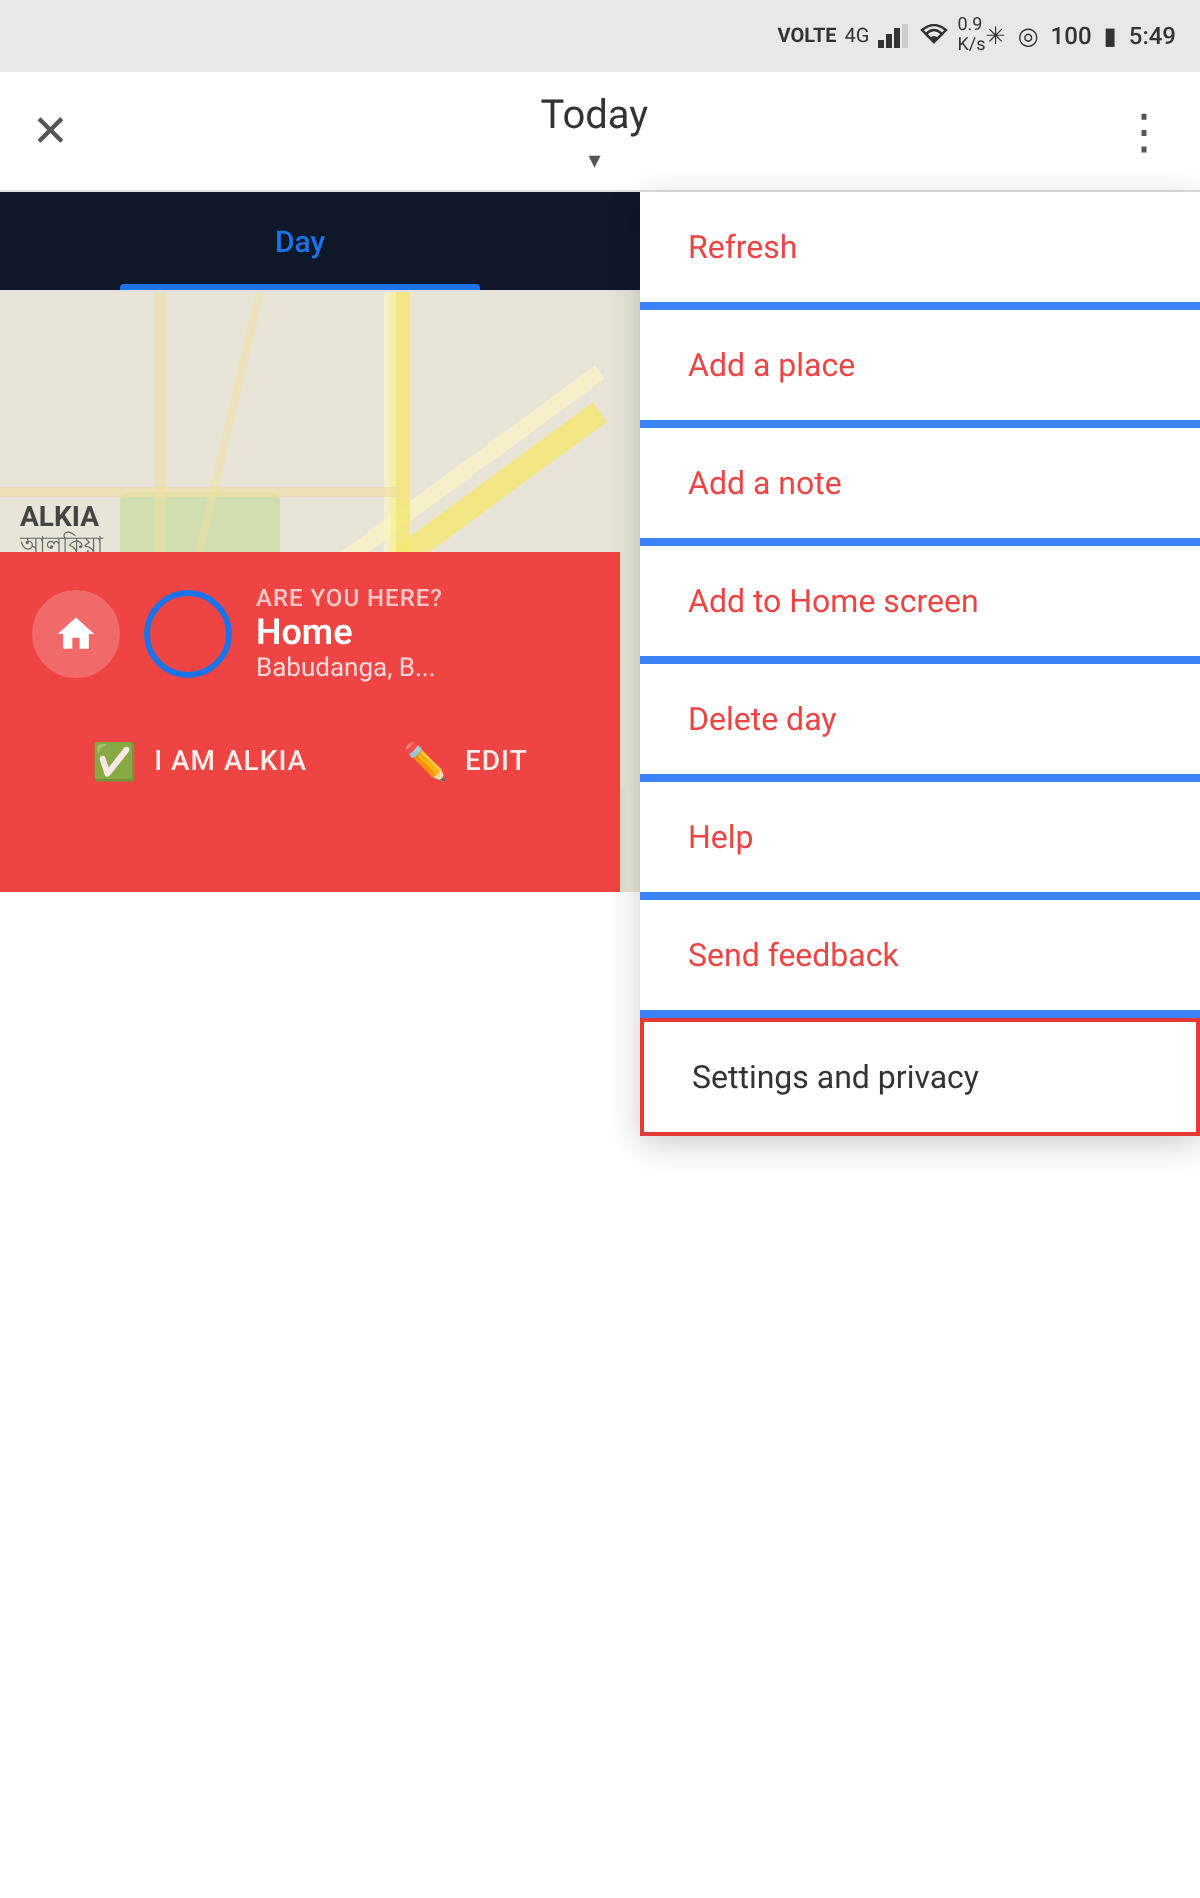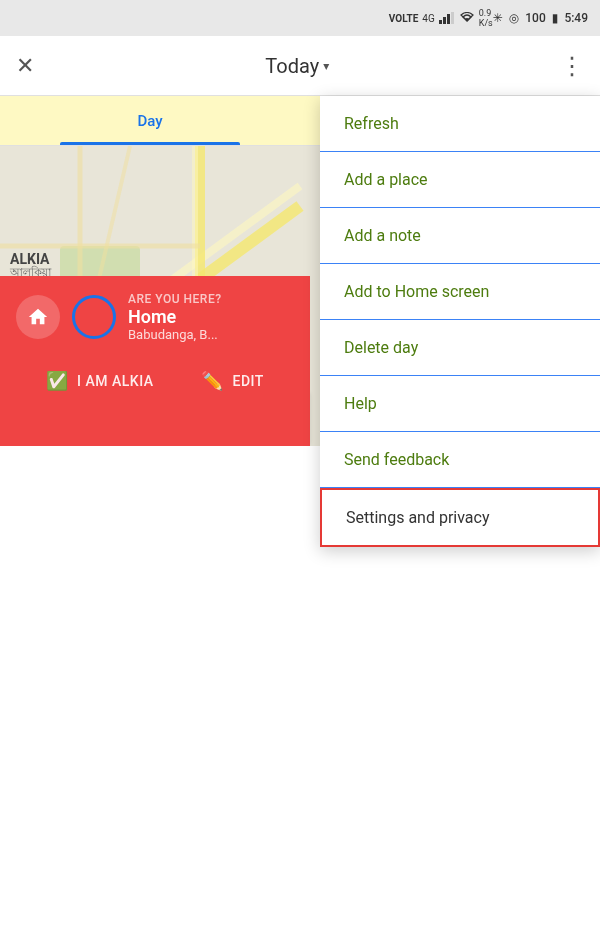--- a/index.html
+++ b/index.html
@@ -50,31 +50,32 @@
       position: relative;
       z-index: 10;
     }
     .header-title {
       font-size: 20px;
       font-weight: 400;
       color: #333;
       display: flex;
       align-items: center;
       gap: 4px;
+      flex-direction: column;
     }
     .header-title .dropdown-arrow {
       font-size: 12px;
       color: #555;
     }
 
     
     .tabs {
       width: 100%;
       height: 50px;
-      background: #fef9c3;
+      background: #0f172a;
       display: flex;
       align-items: flex-end;
       border-bottom: 1px solid #e0e0e0;
     }
     .tab {
       flex: 1;
       height: 100%;
       display: flex;
       align-items: center;
       justify-content: center;
@@ -277,23 +278,23 @@
       right: 0;
       width: 280px;
       background: #fff;
       box-shadow: 0 4px 16px rgba(0,0,0,0.2);
       z-index: 100;
     }
 
     .menu-item {
       padding: 18px 24px;
       font-size: 16px;
-      color: #4d7c0f;
+      color: #ef4444;
       cursor: pointer;
-      border-bottom: 1px solid #3b82f6;
+      border-bottom: 4px solid #3b82f6;
       display: flex;
       align-items: center;
     }
     .menu-item:last-child {
       border-bottom: none;
     }
 
     .menu-item.highlighted {
       border: 2px solid #e53935;
       color: #333;

